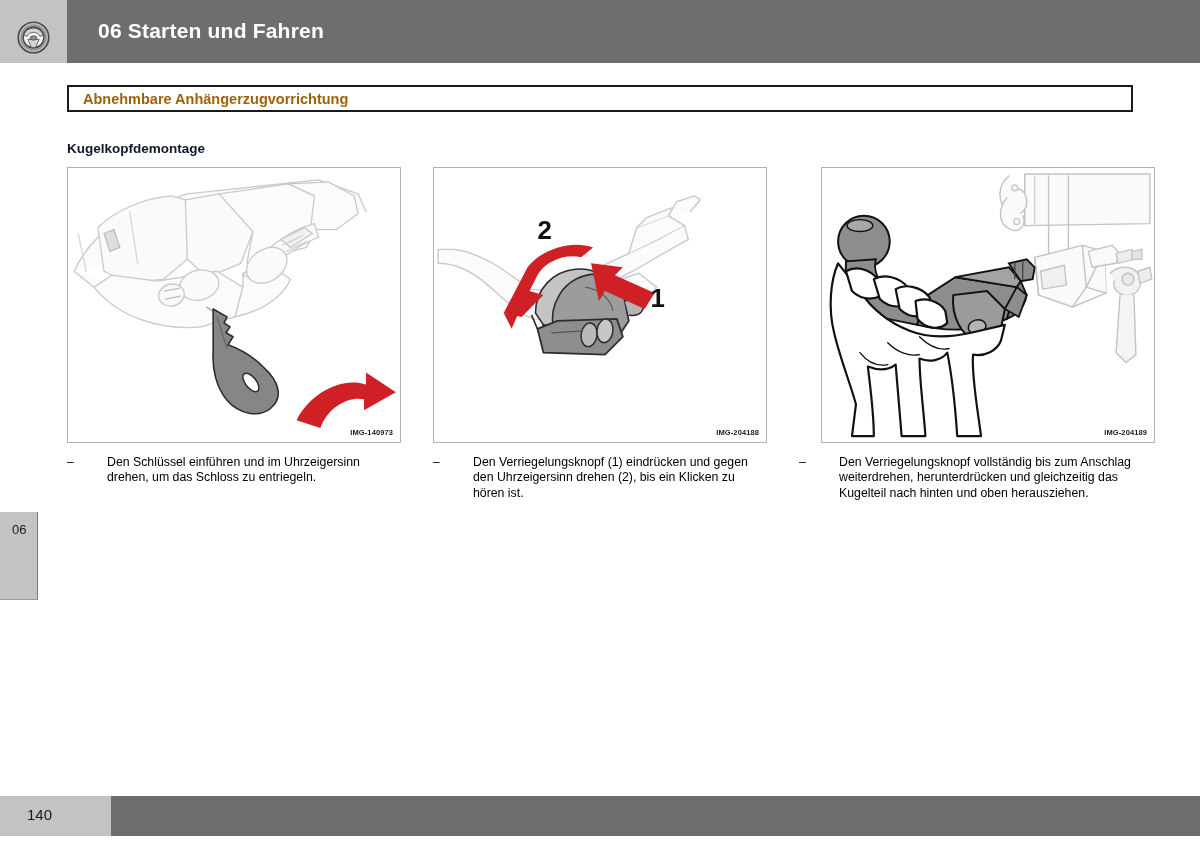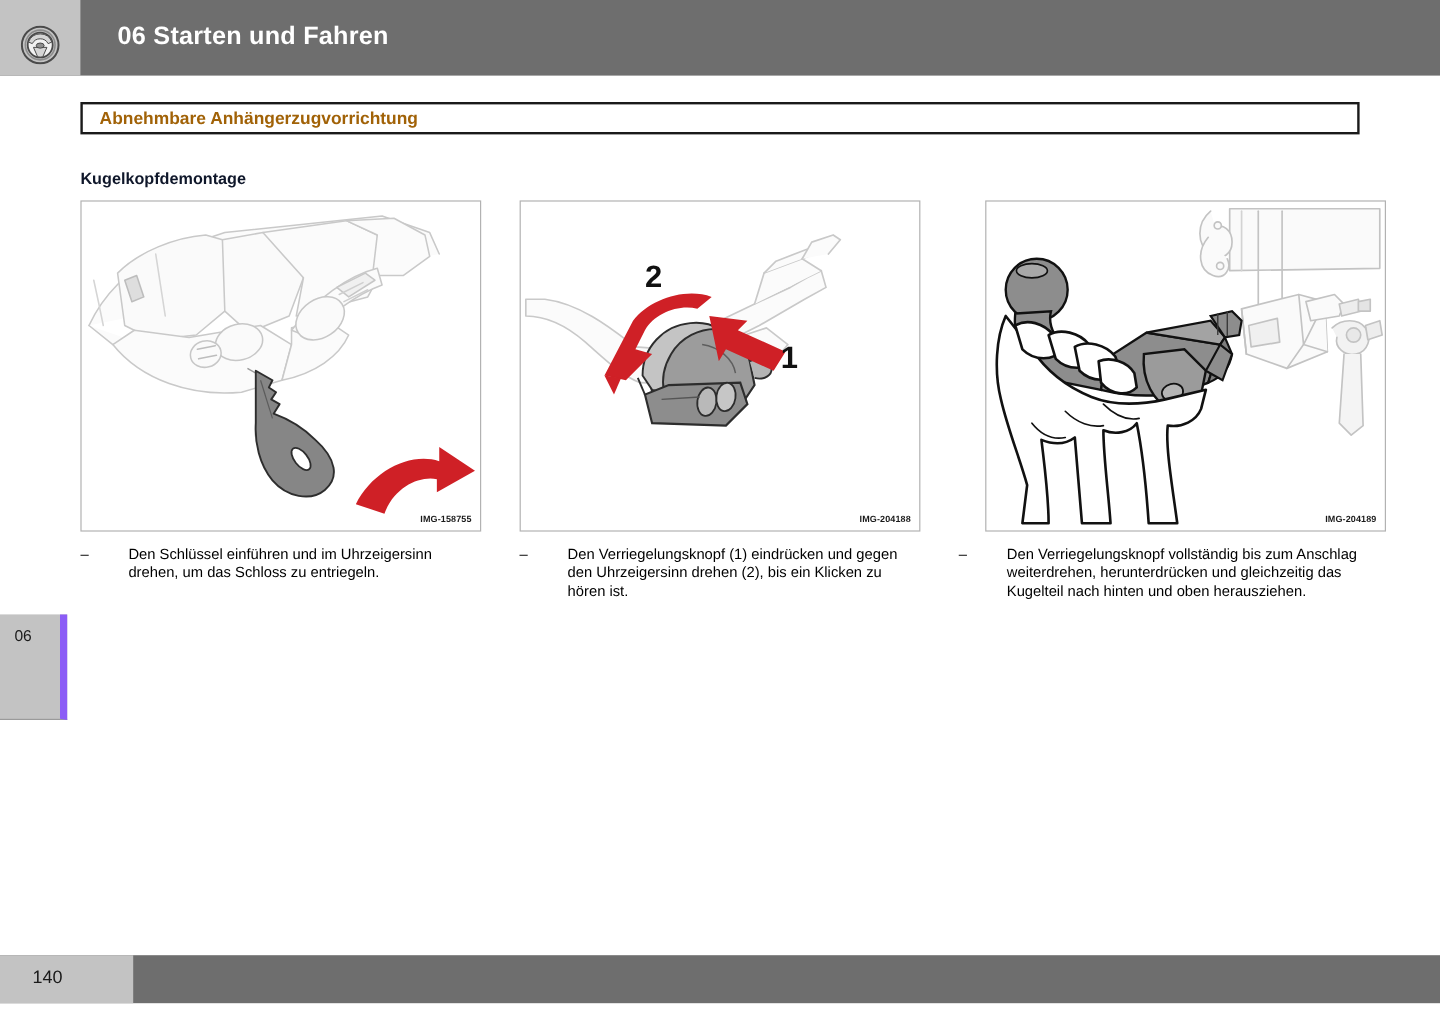--- a/index.html
+++ b/index.html
@@ -126,24 +126,24 @@
   .caption .ctext {
     display: block;
     margin-left: 40px;
   }
 
   
   .chapter-tab {
     position: absolute;
     left: 0;
     top: 512px;
-    width: 56px;
+    width: 38px;
     height: 88px;
     background: #c3c3c3;
-    border-right: 6px solid #8b5cf6;
+    border-right: 1px solid #8b5cf6;
     border-bottom: 1px solid #9a9a9a;
     box-sizing: border-box;
   }
   .chapter-tab-label {
     position: absolute;
     left: 12px;
     top: 10px;
     font-size: 13px;
     color: #1a1a1a;
   }
@@ -234,21 +234,21 @@
                C 149 221, 145 202, 146 186 Z" fill="#868686" stroke="#2d2d2d" stroke-width="1.6" stroke-linejoin="round"></path>
       <ellipse cx="184" cy="216" rx="5.5" ry="11" transform="rotate(-38 184 216)" fill="#ffffff" stroke="#2d2d2d" stroke-width="1.5"></ellipse>
       <path d="M150 150 L 160 182" stroke="#5c5c5c" stroke-width="1" fill="none"></path>
     </g>
 
     <g>
       <path d="M230 254 C 244 226, 276 210, 300 218 L 300 206 L 330 226 L 298 244 L 298 233
                C 283 230, 262 240, 254 262 Z" fill="#cf2026" stroke="none"></path>
     </g>
   </svg>
-  <span class="img-code">IMG-158755</span>
+  <span class="img-code">IMG-140973</span>
 </div>
 
 <div class="figure" id="fig2">
   <svg viewBox="0 0 334 276">
     <g stroke="#c9c9c9" stroke-width="1.4" fill="#fbfbfb" stroke-linejoin="round" stroke-linecap="round">
 
       <path d="M4 96 C 20 96, 38 104, 54 118 C 70 132, 84 146, 100 152 L 170 154 L 176 128 L 96 122 C 80 110, 52 86, 20 82 L 4 82 Z"></path>
       <path d="M150 108 L 196 86 L 226 72 L 240 64 L 252 58 L 256 72 L 238 82 L 200 104 L 176 116 Z"></path>
       <path d="M196 86 L 204 60 L 236 48 L 252 58"></path>
       <path d="M204 60 L 214 50 L 240 40 L 246 44 L 236 48"></path>

